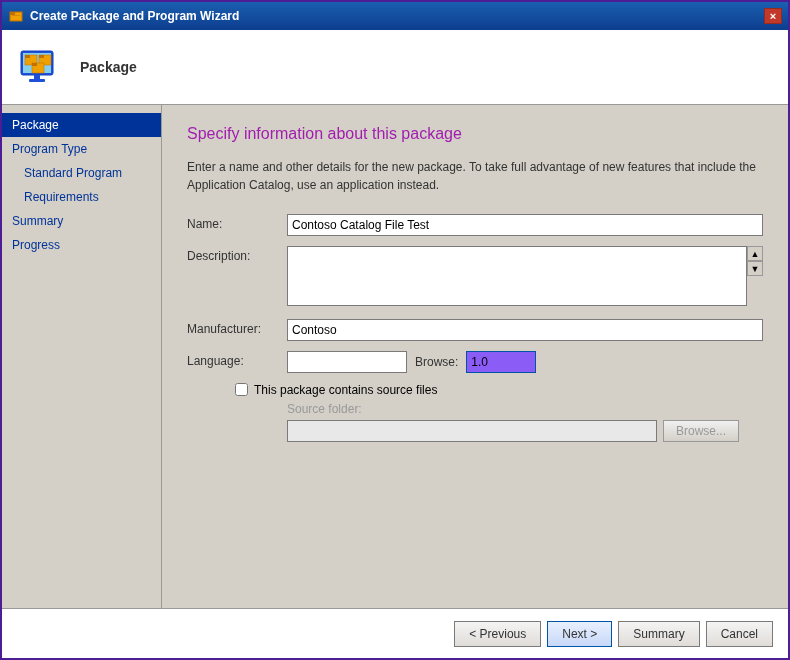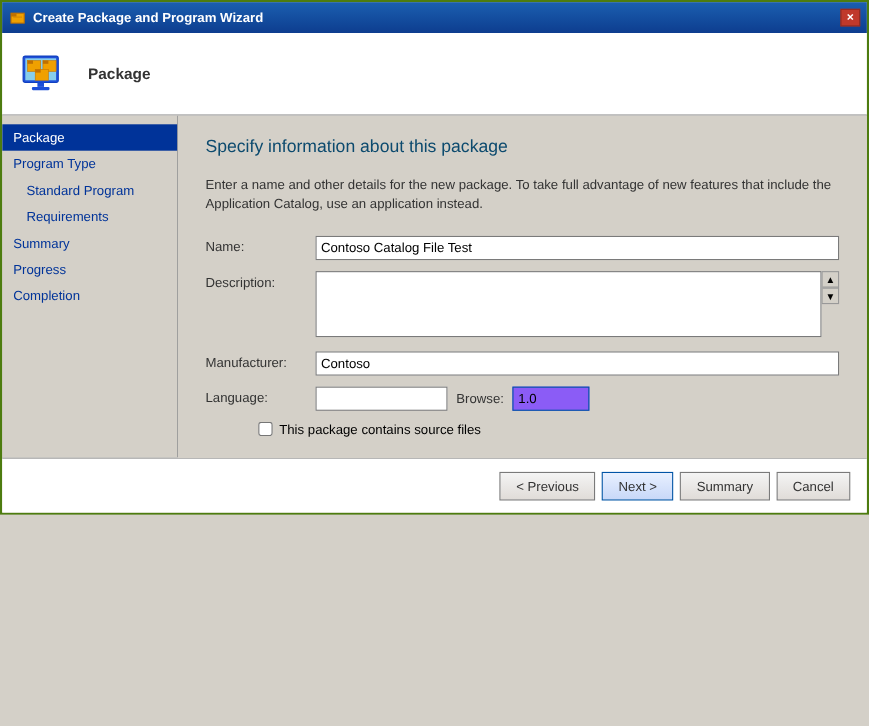--- a/index.html
+++ b/index.html
@@ -1,21 +1,21 @@
 <!DOCTYPE html>
 <html><head>
   <meta charset="utf-8">
   <style>
     * { box-sizing: border-box; margin: 0; padding: 0; }
     body { font-family: 'Segoe UI', Tahoma, Geneva, Verdana, sans-serif; font-size: 12px; background: #d4d0c8; }
 
     .window {
       width: 790px;
-      height: 468px;
-      border: 2px solid #4d7c0f;
+      height: 660px;
+      border: 2px solid #4c1d95;
       display: flex;
       flex-direction: column;
       background: #d4d0c8;
       position: relative;
     }
 
     .title-bar {
       background: linear-gradient(to bottom, #1b5fb0, #0d3d8f);
       color: white;
       display: flex;
@@ -105,21 +105,21 @@
 
     .main-content {
       flex: 1;
       background: #d4d0c8;
       padding: 20px 25px;
       overflow-y: auto;
     }
 
     .page-title {
       font-size: 16px;
-      color: #0c4a6e;
+      color: #a21caf;
       margin-bottom: 15px;
       font-weight: normal;
     }
 
     .description-text {
       font-size: 12px;
       color: #333;
       margin-bottom: 20px;
       line-height: 1.5;
     }
@@ -321,21 +321,20 @@
 
   <div class="content-area">
 
     <div class="sidebar">
       <div class="sidebar-item active">Package</div>
       <div class="sidebar-item">Program Type</div>
       <div class="sidebar-item sub">Standard Program</div>
       <div class="sidebar-item sub">Requirements</div>
       <div class="sidebar-item">Summary</div>
       <div class="sidebar-item">Progress</div>
-      <div class="sidebar-item">Completion</div>
     </div>
 
     <div class="main-content">
       <div class="page-title">Specify information about this package</div>
       <div class="description-text">Enter a name and other details for the new package. To take full advantage of new features that include the Application Catalog, use an application instead.</div>
 
       <div class="form-row">
         <div class="form-label">Name:</div>
         <input type="text" class="form-control" value="Contoso Catalog File Test" style="">
       </div>
@@ -364,20 +363,27 @@
           <span class="version-label">Browse:</span>
           <input type="text" class="version-input" value="1.0" style="border: 1px solid rgb(0, 84, 166);">
         </div>
       </div>
 
       <div class="checkbox-row">
         <input type="checkbox" id="srcchk" style="">
         <label for="srcchk">This package contains source files</label>
       </div>
 
+      <div class="source-folder-section">
+        <div class="source-folder-label">Source folder:</div>
+        <div class="source-folder-row">
+          <input type="text" class="source-folder-input" disabled="" value="" style="background: rgb(232, 232, 232);">
+          <button class="browse-btn" disabled="" style="color:#999;">Browse...</button>
+        </div>
+      </div>
     </div>
   </div>
 
   <div class="footer">
     <button class="footer-btn">&lt; Previous</button>
     <button class="footer-btn primary">Next &gt;</button>
     <button class="footer-btn">Summary</button>
     <button class="footer-btn">Cancel</button>
   </div>
 </div>

